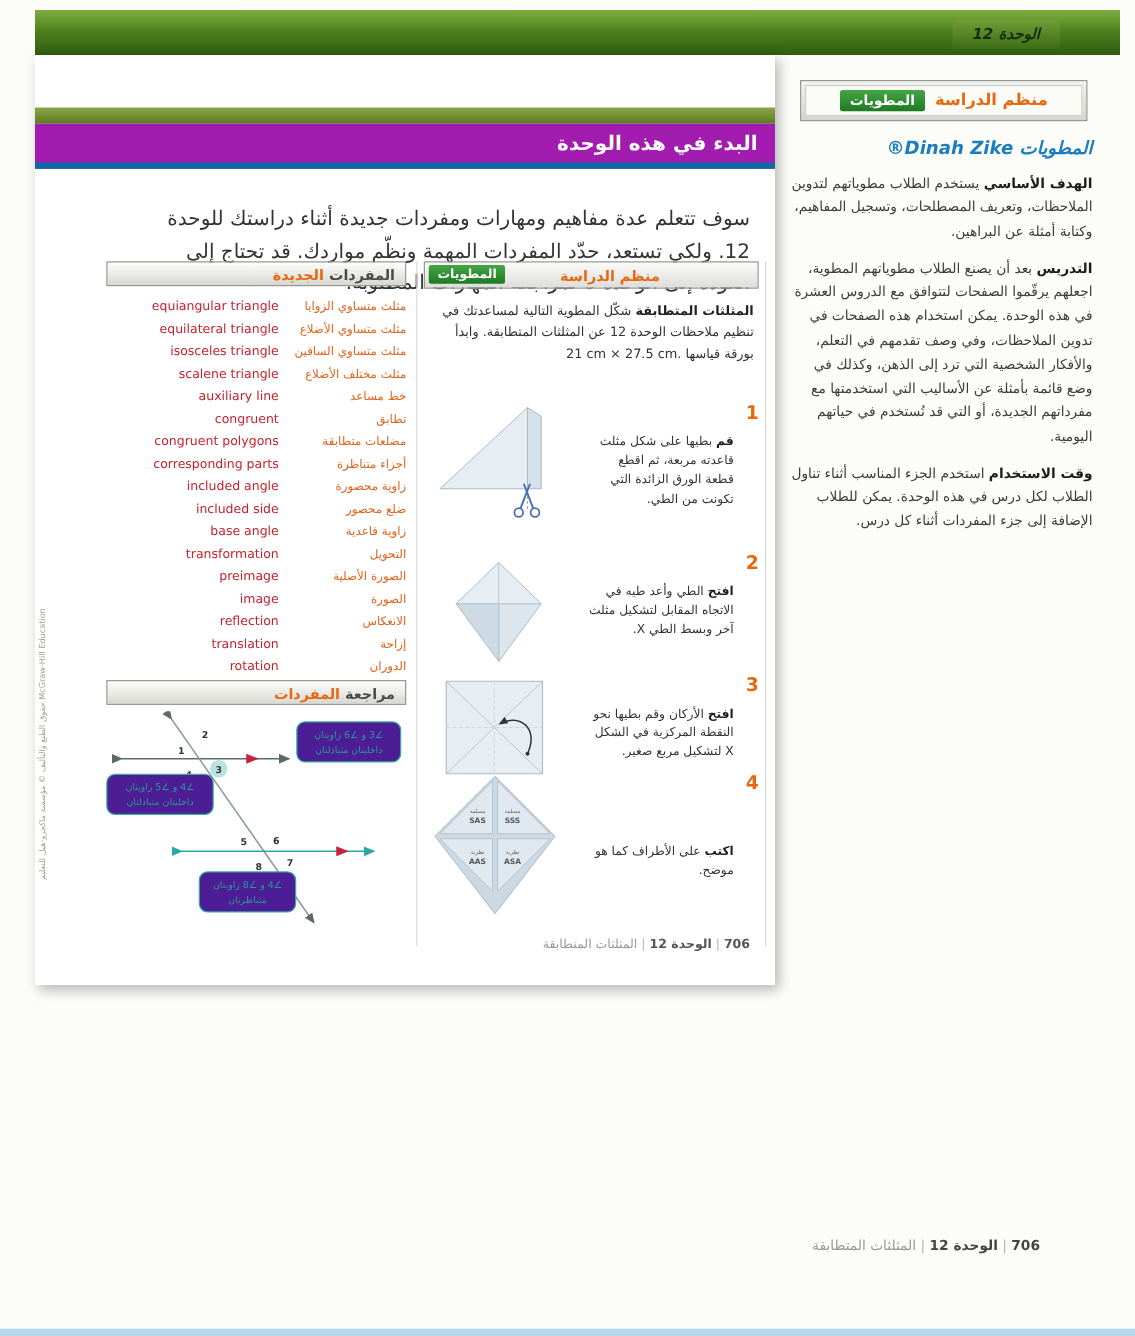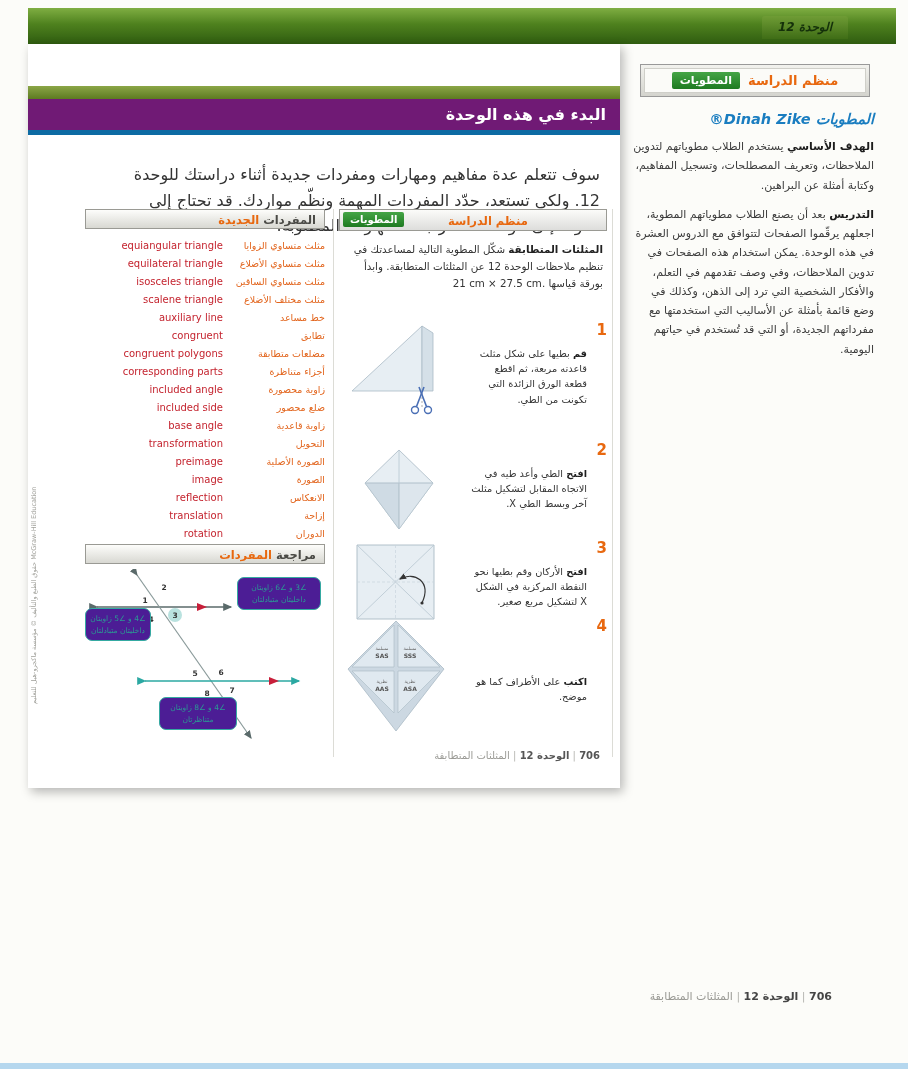--- a/index.html
+++ b/index.html
@@ -13,21 +13,21 @@
     background:linear-gradient(180deg,#7fae42 0%,#4e811e 45%,#2f5c10 100%);}
   .unit-tab{position:absolute;right:48px;top:8px;padding:4px 16px 5px 16px;
     background:linear-gradient(180deg,#6f9c35,#3f6d16);
     color:#14300a;font-weight:bold;font-style:italic;font-size:12px;border-radius:3px 3px 0 0;}
   
   .page{position:absolute;left:28px;top:44px;width:592px;height:744px;background:#ffffff;
     box-shadow:3px 4px 10px rgba(0,0,0,.28);}
   .olive-strip{position:absolute;left:0;top:42px;width:592px;height:13px;
     background:linear-gradient(180deg,#8ba647,#5d7a21);}
   .title-bar{position:absolute;left:0;top:55px;width:592px;height:36px;box-sizing:border-box;
-    background:#701a75;border-bottom:5px solid #0d6ba3;}
+    background:#a21caf;border-bottom:5px solid #0d6ba3;}
   .title-bar .t{display:block;direction:rtl;text-align:right;padding:6px 14px 0 0;
     color:#fff;font-size:16px;font-weight:bold;}
   .intro{position:absolute;right:20px;top:102px;width:478px;direction:rtl;text-align:right;
     font-size:16px;line-height:1.6;color:#333;}
   
   .col-header{height:20px;box-sizing:border-box;border:1px solid #9a9a94;
     background:linear-gradient(180deg,#fdfdfb,#d8d8d2);
     direction:rtl;text-align:right;padding:3px 8px 0 0;font-size:11.5px;font-weight:bold;color:#4a4a46;}
   .col-header .accent{color:#e8680f;}
   
@@ -35,21 +35,21 @@
   .vocab-list{margin-top:7px;}
   .vrow{display:grid;grid-template-columns:102px 132px;direction:rtl;height:18px;align-items:center;}
   .vrow .ar{font-size:9.5px;color:#e2641c;text-align:right;padding-left:4px;}
   .vrow .en{font-size:10px;color:#c4232e;text-align:right;direction:ltr;padding-left:6px;}
   
   .review{position:absolute;left:57px;top:500px;width:240px;}
   .review-fig{position:relative;width:240px;height:180px;margin-top:5px;}
   .callout{position:absolute;border:1.5px solid #35aaa2;border-radius:7px;background:#4c1d95;
     color:#2b9a94;font-size:7.5px;line-height:1.55;text-align:center;direction:rtl;padding:4px 4px;box-sizing:border-box;}
   .co-right{left:152px;top:8px;width:84px;}
-  .co-left{left:0px;top:39px;width:66px;}
+  .co-left{left:0px;top:50px;width:86px;}
   .co-bottom{left:74px;top:128px;width:78px;}
   
   .organizer{position:absolute;left:305px;top:165px;width:280px;height:548px;
     border-left:1px solid #dcdcd6;border-right:1px solid #dcdcd6;box-sizing:border-box;}
   .org-badge-bar{position:relative;height:22px;margin:0 5px;border:1px solid #9a9a94;box-sizing:border-box;
     background:linear-gradient(180deg,#fbfbf9,#dddddb);}
   .badge-green{position:absolute;left:3px;top:2px;border-radius:2px;padding:2px 7px;
     background:linear-gradient(180deg,#45a546,#1e7a21);color:#fff;font-size:10px;font-weight:bold;}
   .org-badge-title{position:absolute;left:40px;right:10px;top:4px;text-align:center;
     color:#e8680f;font-weight:bold;font-size:11.5px;}
@@ -332,20 +332,24 @@
     <span>Dinah Zike®</span>
   </div>
   <p class="sb-p">
     <b>الهدف الأساسي</b>
     <span>يستخدم الطلاب مطوياتهم لتدوين الملاحظات، وتعريف المصطلحات، وتسجيل المفاهيم، وكتابة أمثلة عن البراهين.</span>
   </p>
   <p class="sb-p">
     <b>التدريس</b>
     <span>بعد أن يصنع الطلاب مطوياتهم المطوية، اجعلهم يرقّموا الصفحات لتتوافق مع الدروس العشرة في هذه الوحدة. يمكن استخدام هذه الصفحات في تدوين الملاحظات، وفي وصف تقدمهم في التعلم، والأفكار الشخصية التي ترد إلى الذهن، وكذلك في وضع قائمة بأمثلة عن الأساليب التي استخدمتها مع مفرداتهم الجديدة، أو التي قد تُستخدم في حياتهم اليومية.</span>
   </p>
+  <p class="sb-p">
+    <b>وقت الاستخدام</b>
+    <span>استخدم الجزء المناسب أثناء تناول الطلاب لكل درس في هذه الوحدة. يمكن للطلاب الإضافة إلى جزء المفردات أثناء كل درس.</span>
+  </p>
 </div>
 
 <div class="outer-footer">
   <span class="strong">706</span>
   <span>|</span>
   <span class="strong">الوحدة 12</span>
   <span>|</span>
   <span class="chapter">المثلثات المتطابقة</span>
 </div>
 

